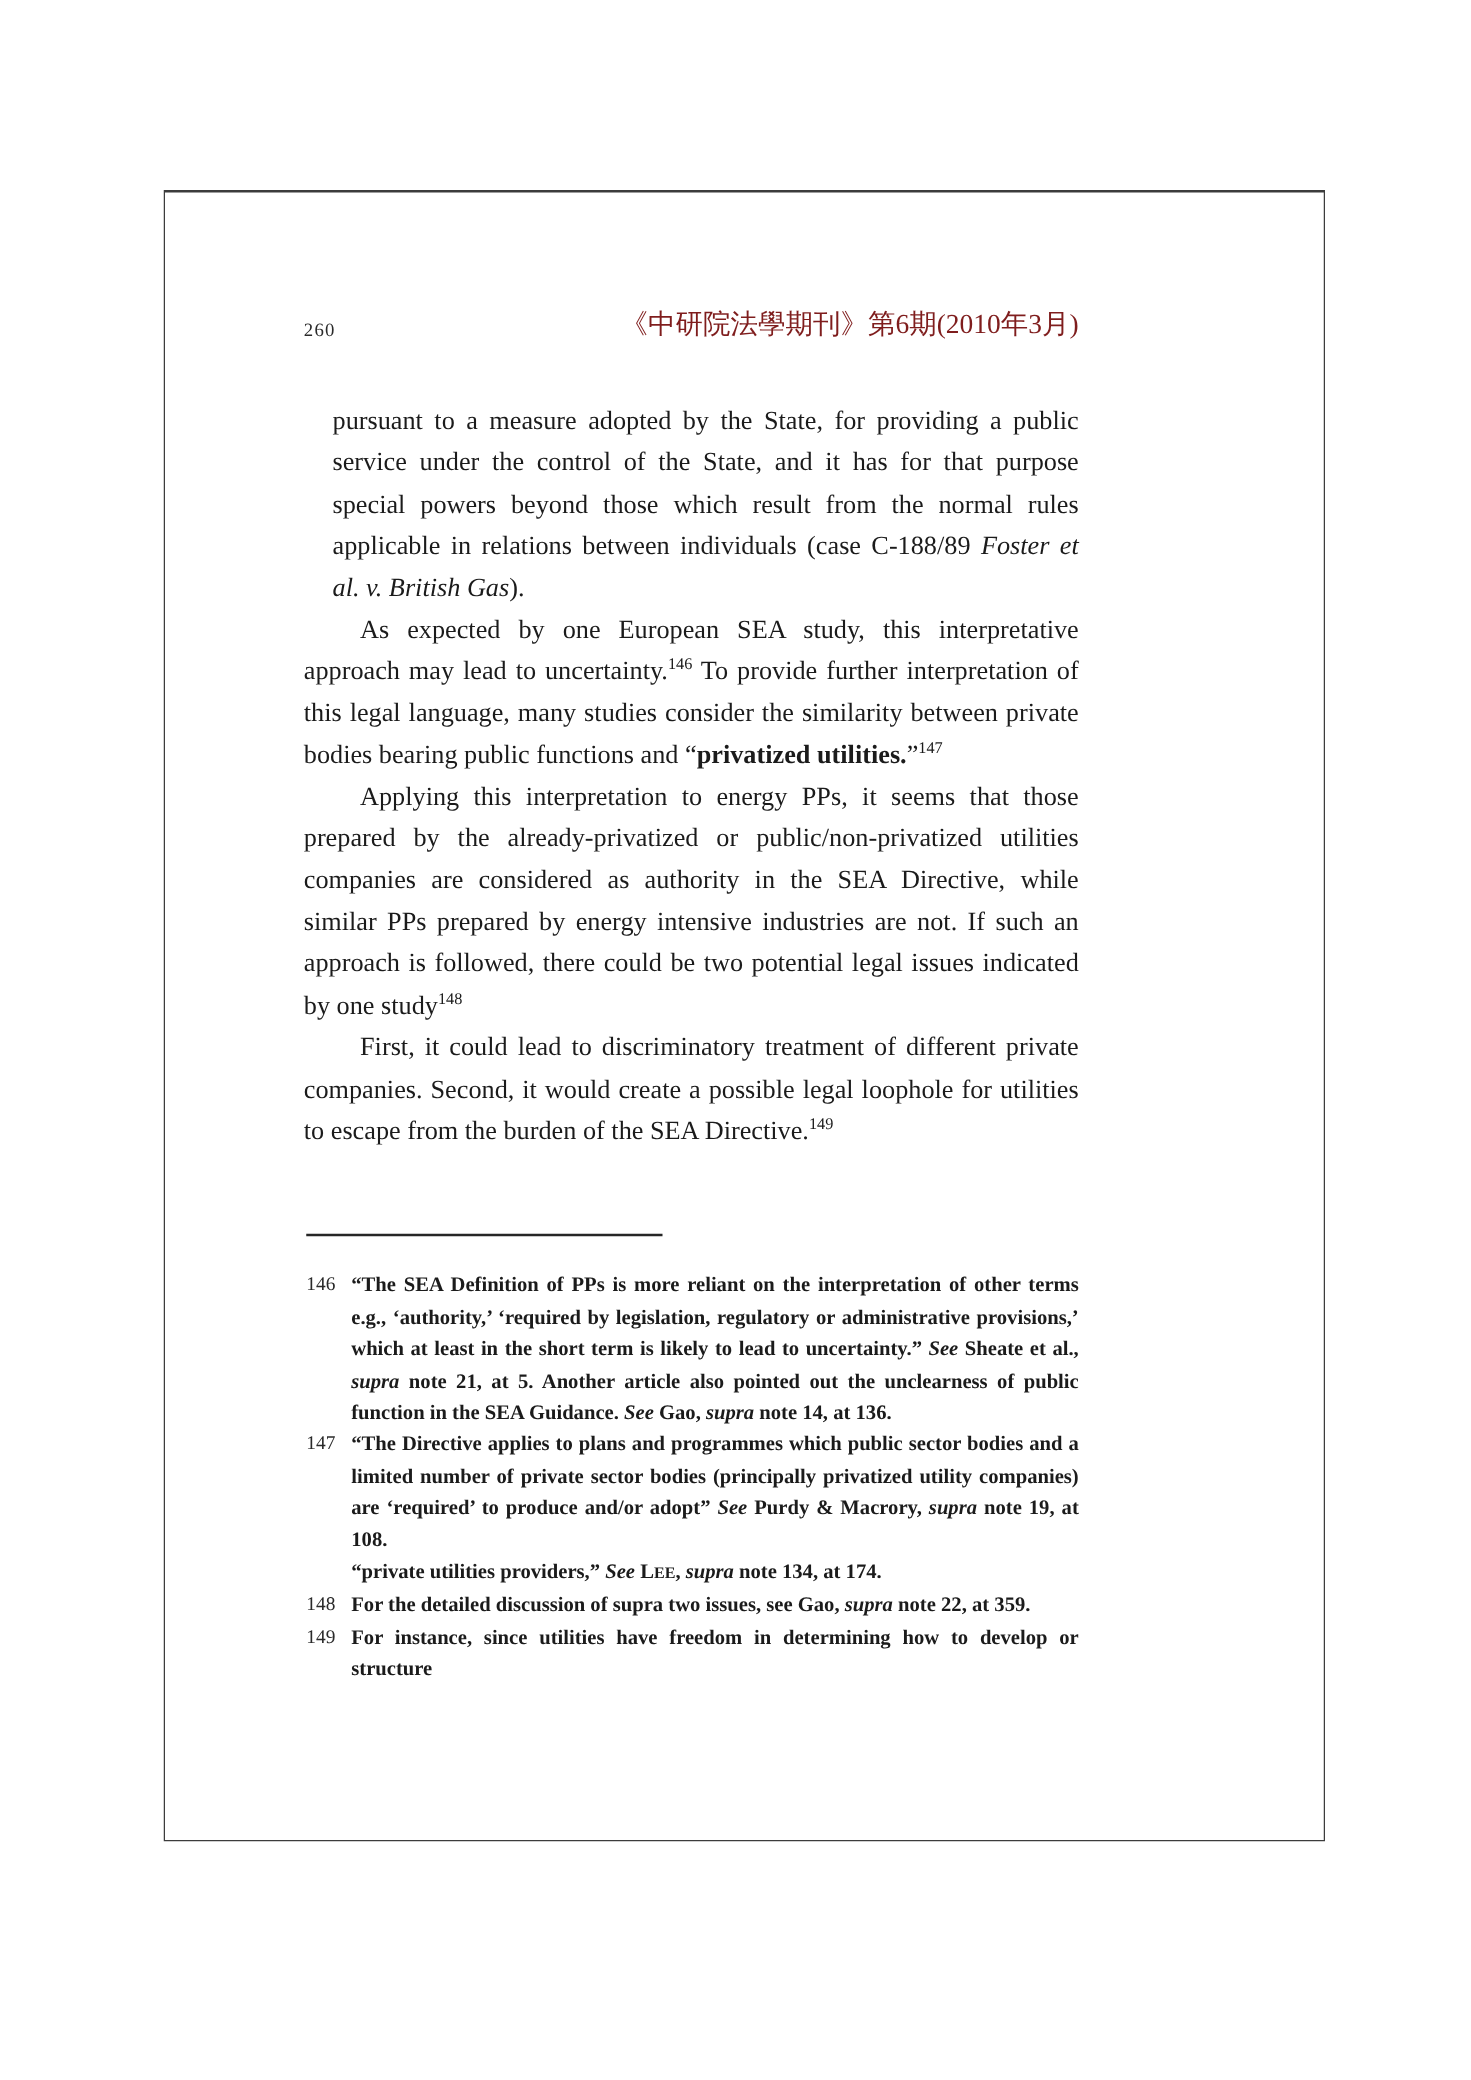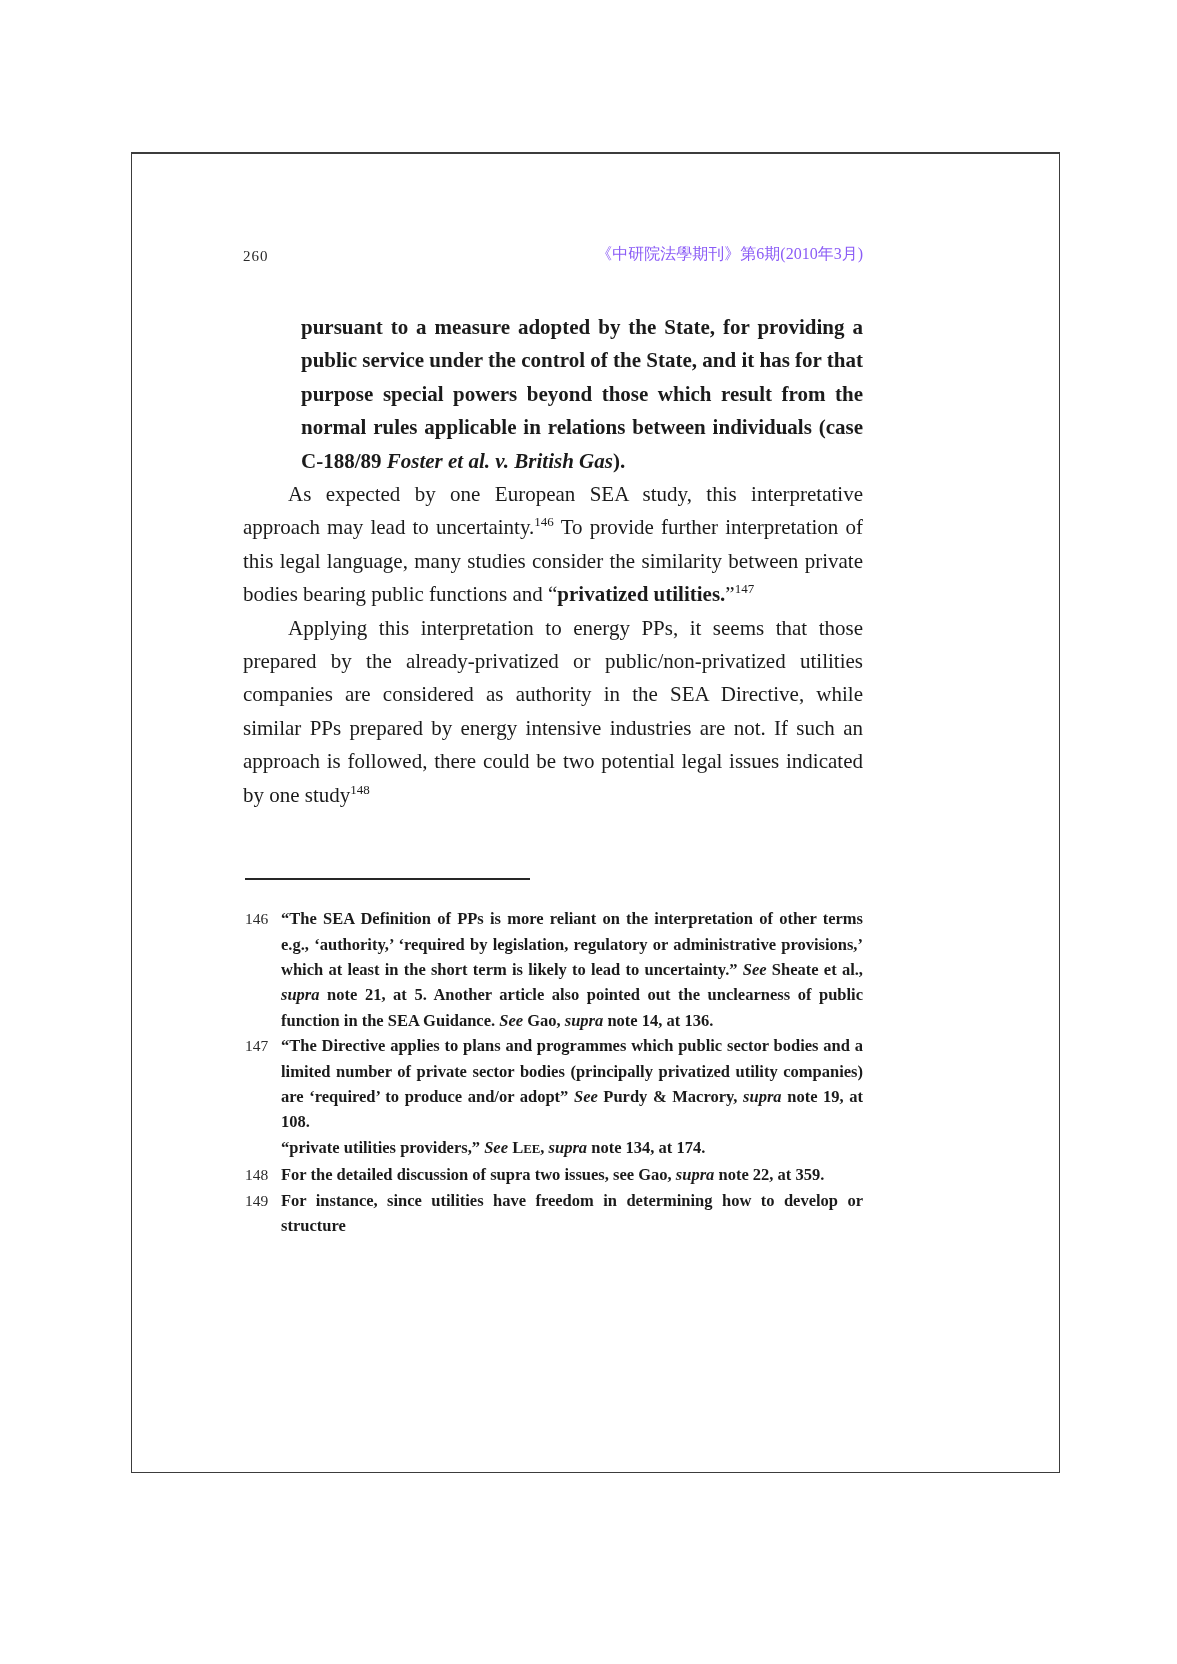--- a/index.html
+++ b/index.html
@@ -37,31 +37,30 @@
     display: flex;
     justify-content: space-between;
     align-items: flex-end;
   }
   .page-num {
     font-size: 15px;
     letter-spacing: 1px;
     color: #2a2a2a;
   }
   .journal {
-    font-size: 16px;
-    color: #8b5cf6;
+    font-size: 22px;
+    color: #7f1d1d;
   }
   .bodytext {
     font-size: 21px;
     line-height: 33.4px;
     text-align: justify;
   }
   .quote {
-    margin: 46px 0 0 58px;
-    font-weight: bold;
+    margin: 46px 0 0 23px;
   }
   .para {
     text-indent: 45px;
   }
   .para.first-gap { }
   .run.i { font-style: italic; }
   .run.b { font-weight: bold; }
   .run.sc { font-size: 0.78em; }
   sup.run {
     font-size: 0.62em;
@@ -108,20 +107,21 @@
       <span class="page-num">260</span>
       <span class="journal">《中研院法學期刊》第6期(2010年3月)</span>
     </div>
 
     <div class="bodytext quote"><span class="run">pursuant to a measure adopted by the State, for providing a public service under the control of the State, and it has for that purpose special powers beyond those which result from the normal rules applicable in relations between individuals (case C-188/89 </span><span class="run i">Foster et al. v. British Gas</span><span class="run">).</span></div>
 
     <div class="bodytext para first-gap"><span class="run">As expected by one European SEA study, this interpretative approach may lead to uncertainty.</span><sup class="run sup">146</sup><span class="run"> To provide further interpretation of this legal language, many studies consider the similarity between private bodies bearing public functions and “</span><span class="run b">privatized utilities.</span><span class="run">”</span><sup class="run sup">147</sup></div>
 
     <div class="bodytext para"><span class="run">Applying this interpretation to energy PPs, it seems that those prepared by the already-privatized or public/non-privatized utilities companies are considered as authority in the SEA Directive, while similar PPs prepared by energy intensive industries are not. If such an approach is followed, there could be two potential legal issues indicated by one study</span><sup class="run sup">148</sup></div>
 
+    <div class="bodytext para"><span class="run">First, it could lead to discriminatory treatment of different private companies. Second, it would create a possible legal loophole for utilities to escape from the burden of the SEA Directive.</span><sup class="run sup">149</sup></div>
 
     <hr class="fn-sep">
 
     <div class="footnotes">
 
       <div class="fn">
         <span class="fn-marker">146</span>
         <div class="fn-text"><span class="run">“The SEA Definition of PPs is more reliant on the interpretation of other terms e.g., ‘authority,’ ‘required by legislation, regulatory or administrative provisions,’ which at least in the short term is likely to lead to uncertainty.” </span><span class="run i">See</span><span class="run"> Sheate et al., </span><span class="run i">supra</span><span class="run"> note 21, at 5. Another article also pointed out the unclearness of public function in the SEA Guidance. </span><span class="run i">See</span><span class="run"> Gao, </span><span class="run i">supra</span><span class="run"> note 14, at 136.</span></div>
       </div>
 

